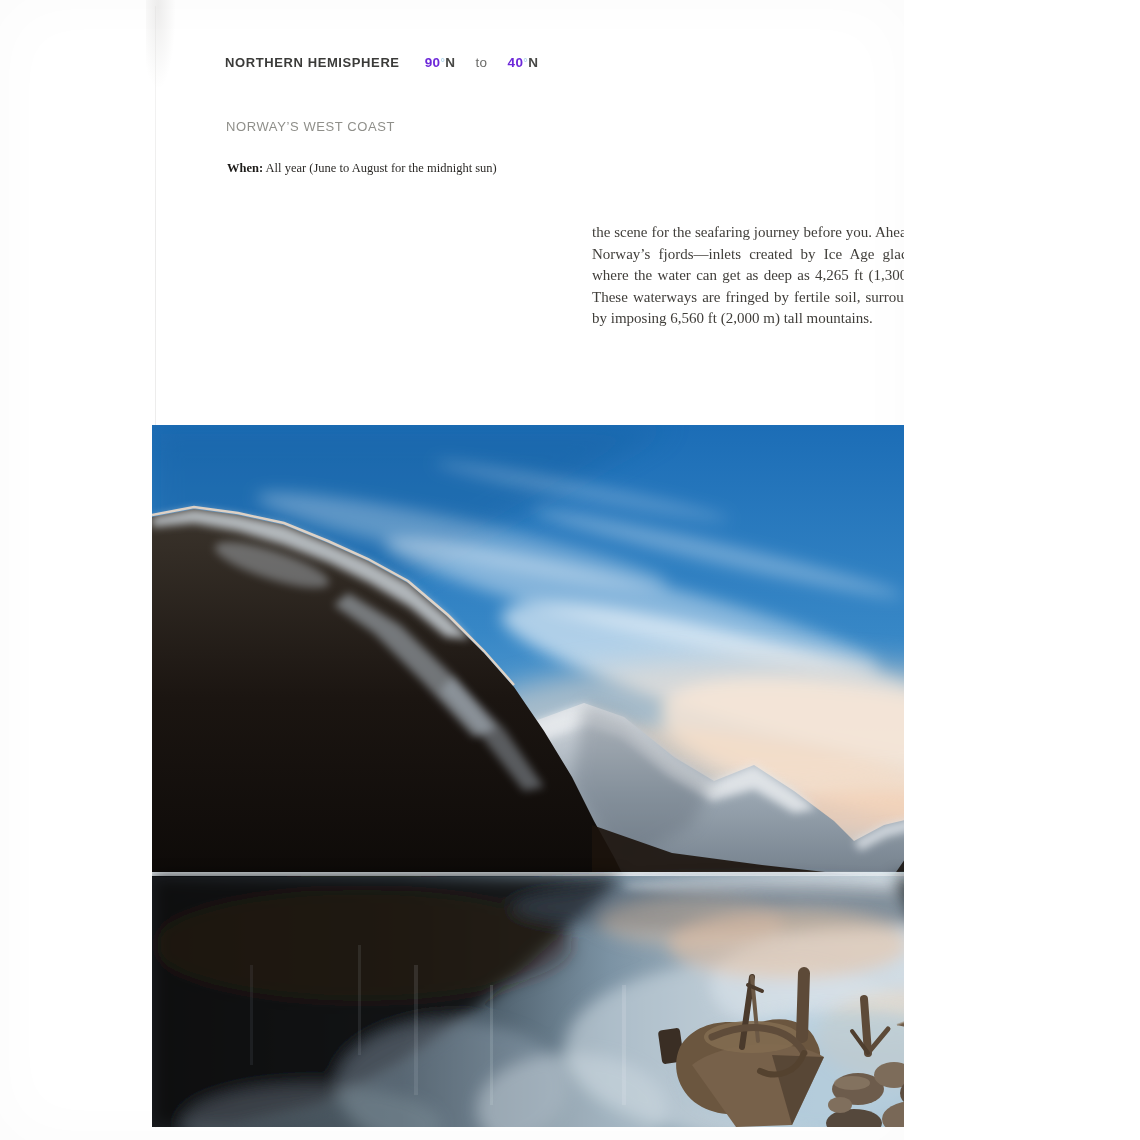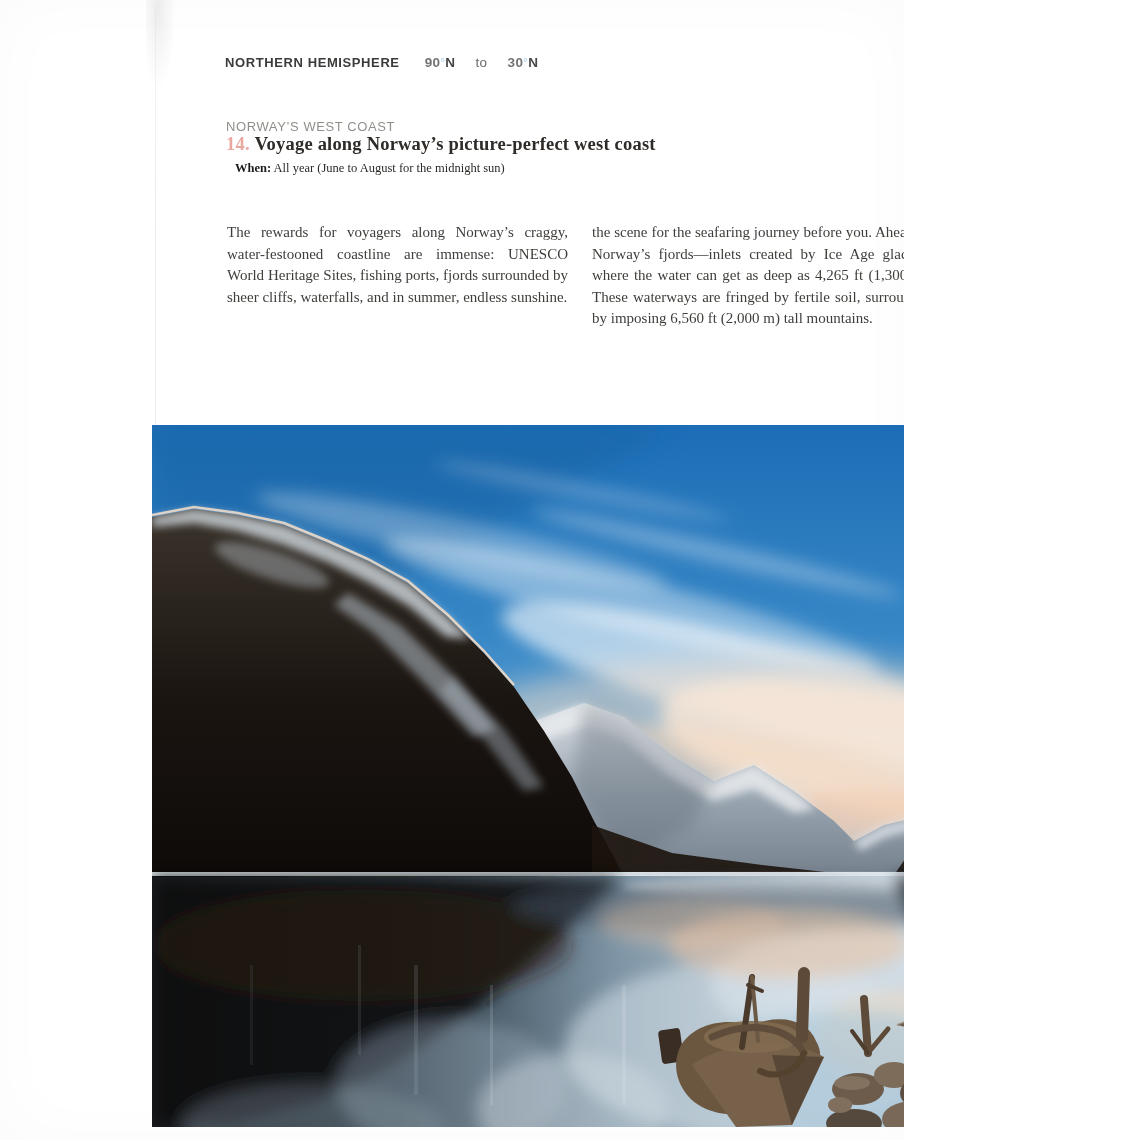--- a/index.html
+++ b/index.html
@@ -30,21 +30,21 @@
     left: 225px; top: 55px;
     display: flex;
     align-items: baseline;
     font-family: "Liberation Sans", sans-serif;
     font-weight: 700;
     font-size: 13px;
     letter-spacing: 0.6px;
     color: #3b3b39;
   }
   .running-head .range { margin-left: 25px; font-size: 13.5px; letter-spacing: 0.4px; }
-  .deg-val { color: #737373; }
+  .deg-val { color: #6d28d9; }
   .deg-sym { color: #b5d7ec; font-size: 11px; vertical-align: 1px; }
   .deg-dir { color: #474745; }
   .range .conn { color: #6b6b69; font-weight: 400; margin: 0 20px; }
   .eyebrow {
     position: absolute;
     left: 226px; top: 119px;
     font-family: "Liberation Sans", sans-serif;
     font-size: 13px;
     letter-spacing: 0.6px;
     color: #8f8f8a;
@@ -66,21 +66,21 @@
     color: #2c2a27;
     white-space: nowrap;
   }
   .meta-coords {
     position: absolute;
     left: 227px; top: 180px;
     font-size: 12.5px;
     color: #2c2a27;
     white-space: nowrap;
   }
-  .meta-label { font-weight: 700; color: #1d1b19; margin-left: 8px; }
+  .meta-label { font-weight: 700; color: #1d1b19; }
   .article {
     position: absolute;
     left: 227px; top: 222px;
     width: 706px;
     display: flex;
     gap: 24px;
   }
   .col {
     width: 341px;
     font-size: 15px;
@@ -99,36 +99,34 @@
 </style>
 </head>
 <body>
 
 <div class="canvas">
   <div class="page-edge"></div>
   <div class="corner-shade"></div>
 
   <header class="running-head">
     <span>NORTHERN HEMISPHERE</span>
-    <span class="range"><span class="deg-val">90</span><span class="deg-sym">°</span><span class="deg-dir">N</span><span class="conn">to</span><span class="deg-val">30</span><span class="deg-sym">°</span><span class="deg-dir">N</span></span>
+    <span class="range"><span class="deg-val">90</span><span class="deg-sym">°</span><span class="deg-dir">N</span><span class="conn">to</span><span class="deg-val">40</span><span class="deg-sym">°</span><span class="deg-dir">N</span></span>
   </header>
 
   <div class="eyebrow">NORWAY’S WEST COAST</div>
 
-  <h1 class="entry-title"><span class="entry-number">14.</span><span>Voyage along Norway’s picture-perfect west coast</span></h1>
 
   <div class="meta-when">
     <span class="meta-label">When:</span>
     <span>All year (June to August for the midnight sun)</span>
   </div>
 
 
   <div class="article">
     <div class="col">
-      <p>The rewards for voyagers along Norway’s craggy, water-festooned coastline are immense: UNESCO World Heritage Sites, fishing ports, fjords surrounded by sheer cliffs, waterfalls, and in summer, endless sunshine.</p>
     </div>
     <div class="col">
       <p>the scene for the seafaring journey before you. Ahead lie Norway’s fjords—inlets created by Ice Age glaciers, where the water can get as deep as 4,265 ft (1,300 m). These waterways are fringed by fertile soil, surrounded by imposing 6,560 ft (2,000 m) tall mountains.</p>
     </div>
   </div>
 
   <figure class="photo">
     <svg viewBox="0 0 833 702" width="833" height="702" preserveAspectRatio="none" role="img" aria-label="Fjord at dusk: snow-dusted dark mountain, peach-lit distant peaks, mirror-calm water with driftwood and rocks on the shore">
       <defs>
         <linearGradient id="sky" x1="0" y1="0" x2="0" y2="1">

